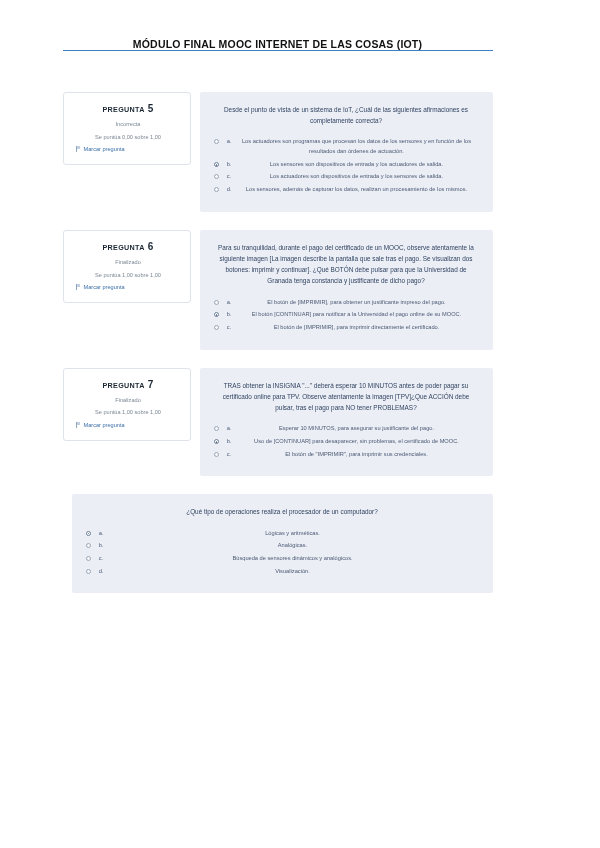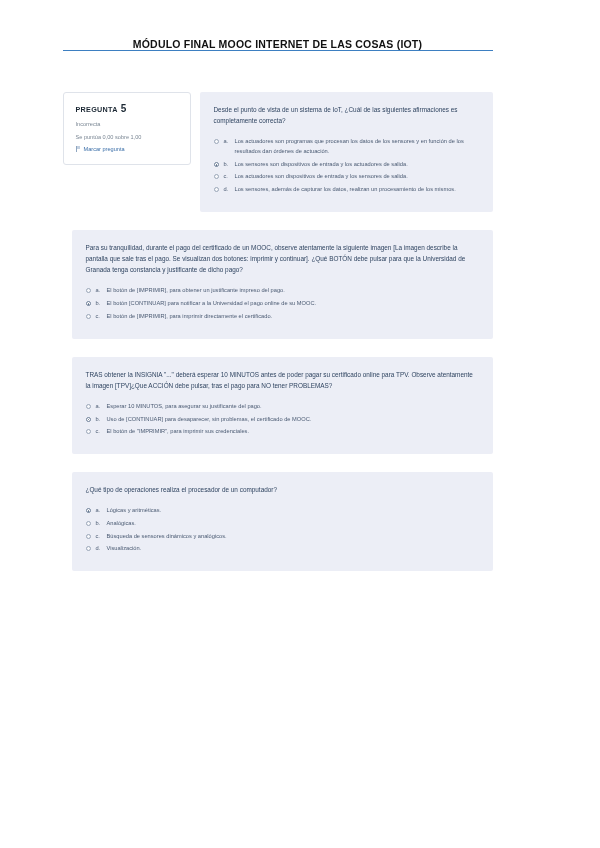--- a/index.html
+++ b/index.html
@@ -36,20 +36,21 @@
   }
   .top-rule {
     border-top: 1.4px solid #3d7fc1;
     width: 430px;
     margin: 0 auto 16px auto;
   }
   .qblock {
     display: flex;
     align-items: flex-start;
     margin-bottom: 18px;
+    text-align: center;
   }
   .qinfo {
     width: 128px;
     min-height: 60px;
     border: 1px solid #dfe3ea;
     border-radius: 3px;
     background: #ffffff;
     padding: 10px 9px 12px 12px;
     box-sizing: border-box;
     flex: 0 0 128px;
@@ -195,40 +196,58 @@
               <span class="opt-text">Los actuadores son dispositivos de entrada y los sensores de salida.</span>
             </div>
             <div class="opt">
               <span class="radio"></span>
               <span class="opt-letter">d.</span>
               <span class="opt-text">Los sensores, además de capturar los datos, realizan un procesamiento de los mismos.</span>
             </div>
           </div>
         </div>
         <div class="qblock">
+          <div class="qinfo">
+            <div class="qinfo-title"><span>PREGUNTA</span><span class="qnum">6</span></div>
+            <div class="qinfo-line">Finalizado</div>
+            <div class="qinfo-line">Se puntúa 1,00 sobre 1,00</div>
+            <div class="qinfo-flag">
+              <span class="flag-icon"></span>
+              <span>Marcar pregunta</span>
+            </div>
+          </div>
           <div class="qpanel">
             <div class="qtext">Para su tranquilidad, durante el pago del certificado de un MOOC, observe atentamente la siguiente imagen [La imagen describe la pantalla que sale tras el pago. Se visualizan dos botones: imprimir y continuar]. ¿Qué BOTÓN debe pulsar para que la Universidad de Granada tenga constancia y justificante de dicho pago?</div>
             <div class="opt">
               <span class="radio"></span>
               <span class="opt-letter">a.</span>
               <span class="opt-text">El botón de [IMPRIMIR], para obtener un justificante impreso del pago.</span>
             </div>
             <div class="opt">
               <span class="radio checked"></span>
               <span class="opt-letter">b.</span>
               <span class="opt-text">El botón [CONTINUAR] para notificar a la Universidad el pago online de su MOOC.</span>
             </div>
             <div class="opt">
               <span class="radio"></span>
               <span class="opt-letter">c.</span>
               <span class="opt-text">El botón de [IMPRIMIR], para imprimir directamente el certificado.</span>
             </div>
           </div>
         </div>
         <div class="qblock">
+          <div class="qinfo">
+            <div class="qinfo-title"><span>PREGUNTA</span><span class="qnum">7</span></div>
+            <div class="qinfo-line">Finalizado</div>
+            <div class="qinfo-line">Se puntúa 1,00 sobre 1,00</div>
+            <div class="qinfo-flag">
+              <span class="flag-icon"></span>
+              <span>Marcar pregunta</span>
+            </div>
+          </div>
           <div class="qpanel">
             <div class="qtext">TRAS obtener la INSIGNIA "..." deberá esperar 10 MINUTOS antes de poder pagar su certificado online para TPV. Observe atentamente la imagen [TPV]¿Que ACCIÓN debe pulsar, tras el pago para NO tener PROBLEMAS?</div>
             <div class="opt">
               <span class="radio"></span>
               <span class="opt-letter">a.</span>
               <span class="opt-text">Esperar 10 MINUTOS, para asegurar su justificante del pago.</span>
             </div>
             <div class="opt">
               <span class="radio checked"></span>
               <span class="opt-letter">b.</span>

